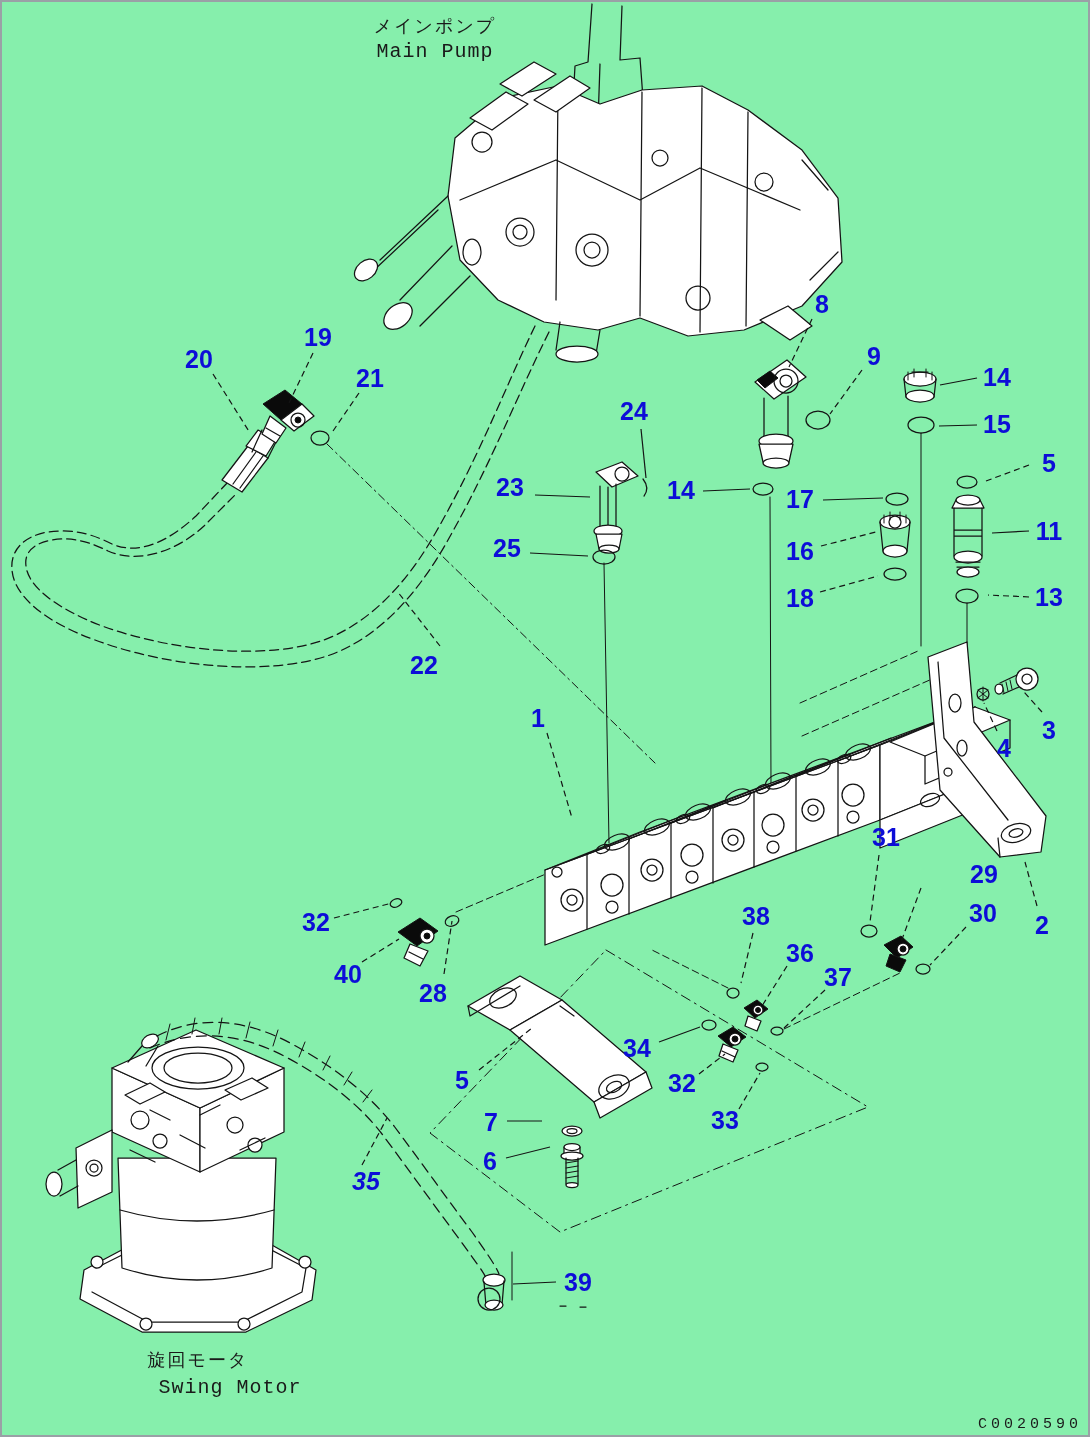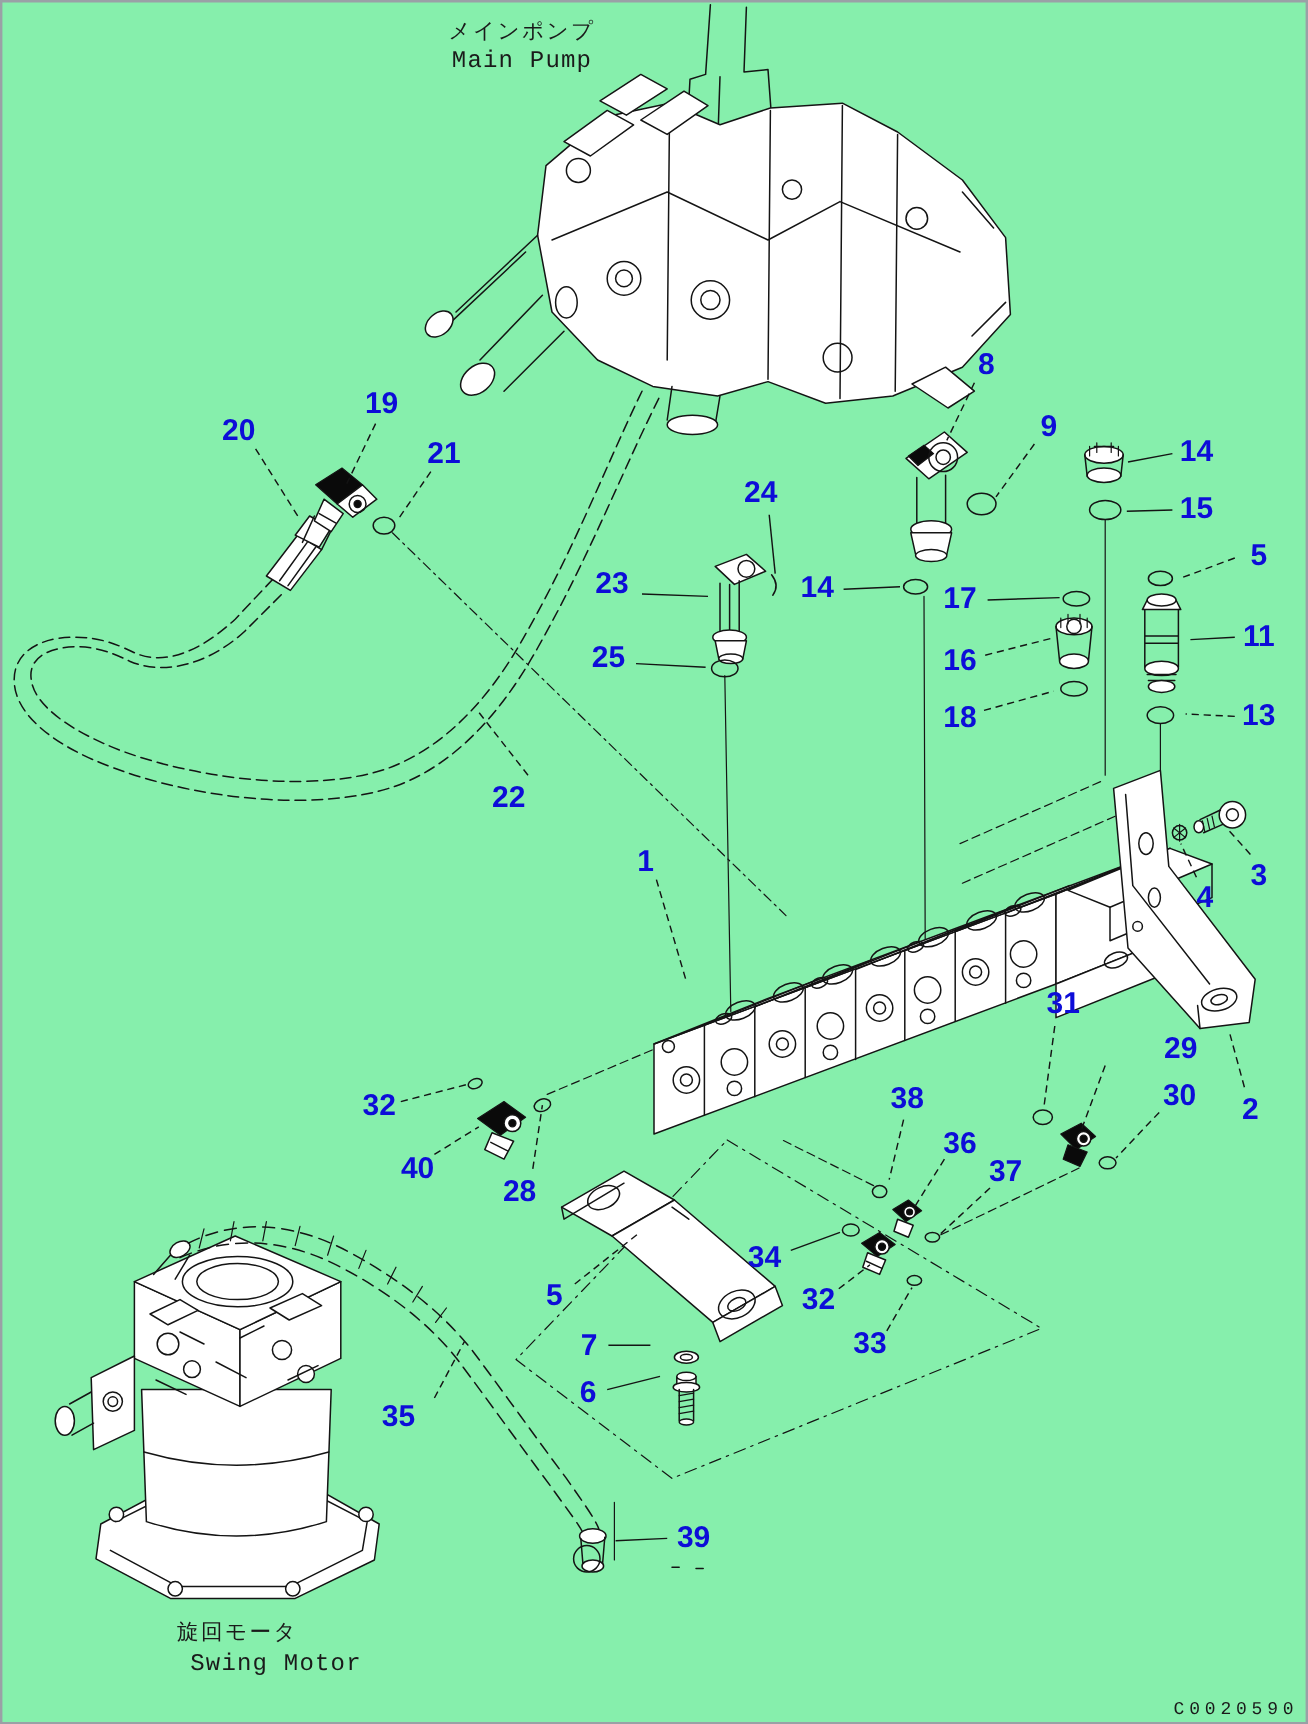--- a/index.html
+++ b/index.html
@@ -396,20 +396,20 @@
       <div class="callout" style="left: 507px; top: 548px;">25</div>
       <div class="callout" style="left: 348px; top: 974px;">40</div>
       <div class="callout" style="left: 316px; top: 922px;">32</div>
       <div class="callout" style="left: 433px; top: 993px;">28</div>
       <div class="callout" style="left: 984px; top: 874px;">29</div>
       <div class="callout" style="left: 983px; top: 913px;">30</div>
       <div class="callout" style="left: 886px; top: 837px;">31</div>
       <div class="callout" style="left: 682px; top: 1083px;">32</div>
       <div class="callout" style="left: 725px; top: 1120px;">33</div>
       <div class="callout" style="left: 637px; top: 1048px;">34</div>
-      <div class="callout" style="left: 332px; top: 1181px;">35</div>
+      <div class="callout" style="left: 366px; top: 1181px; font-style: italic;">35</div>
       <div class="callout" style="left: 800px; top: 953px;">36</div>
       <div class="callout" style="left: 838px; top: 977px;">37</div>
       <div class="callout" style="left: 756px; top: 916px;">38</div>
       <div class="callout" style="left: 578px; top: 1282px;">39</div>
     </div>
 
 </div>
 
 </body></html>

